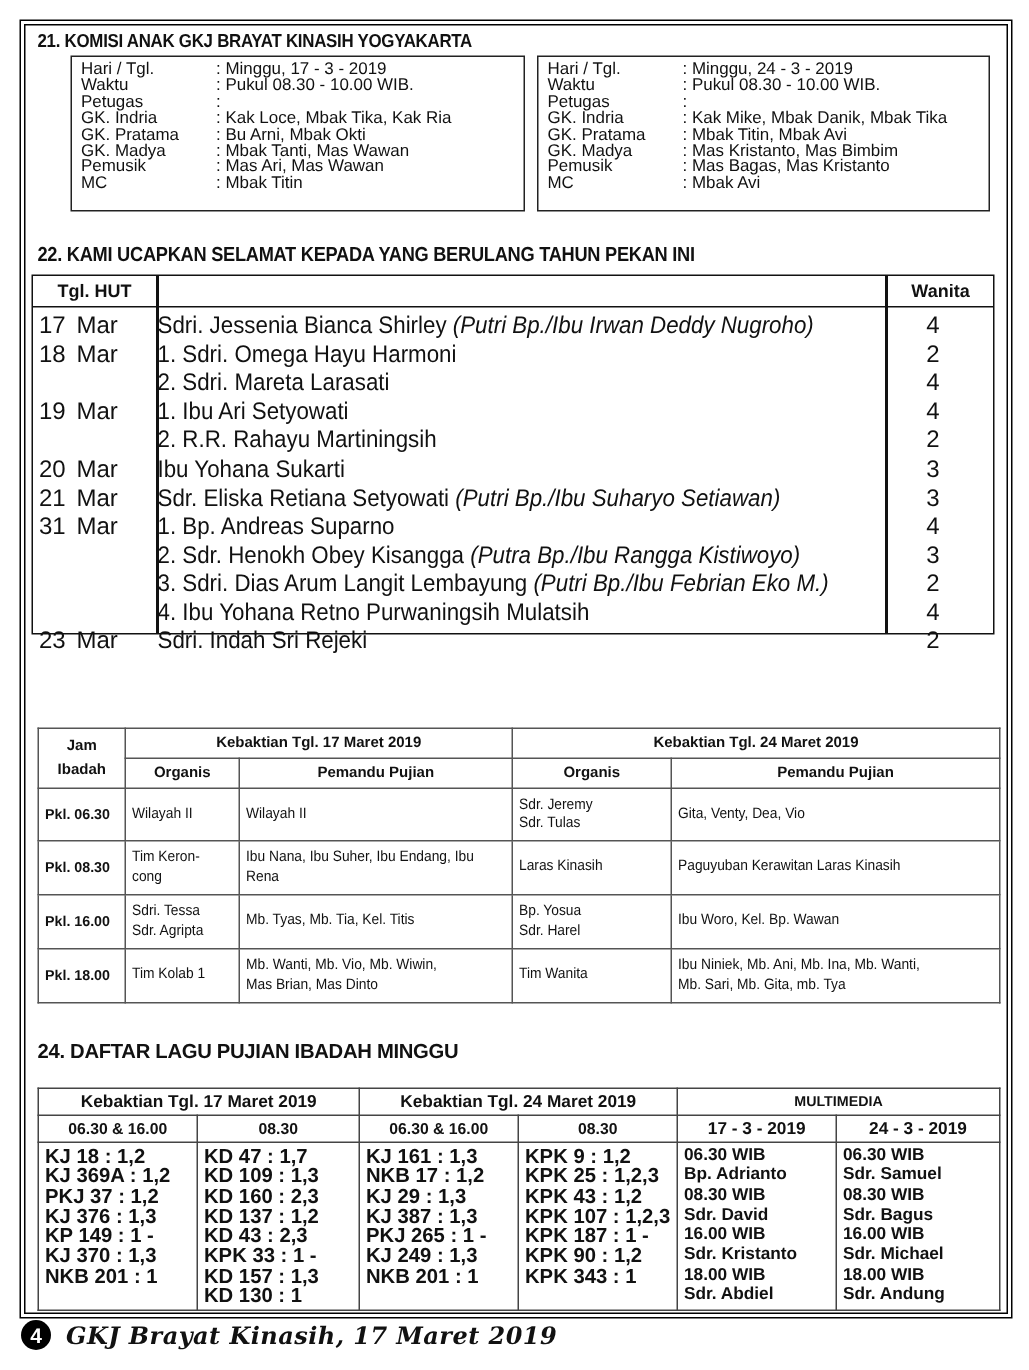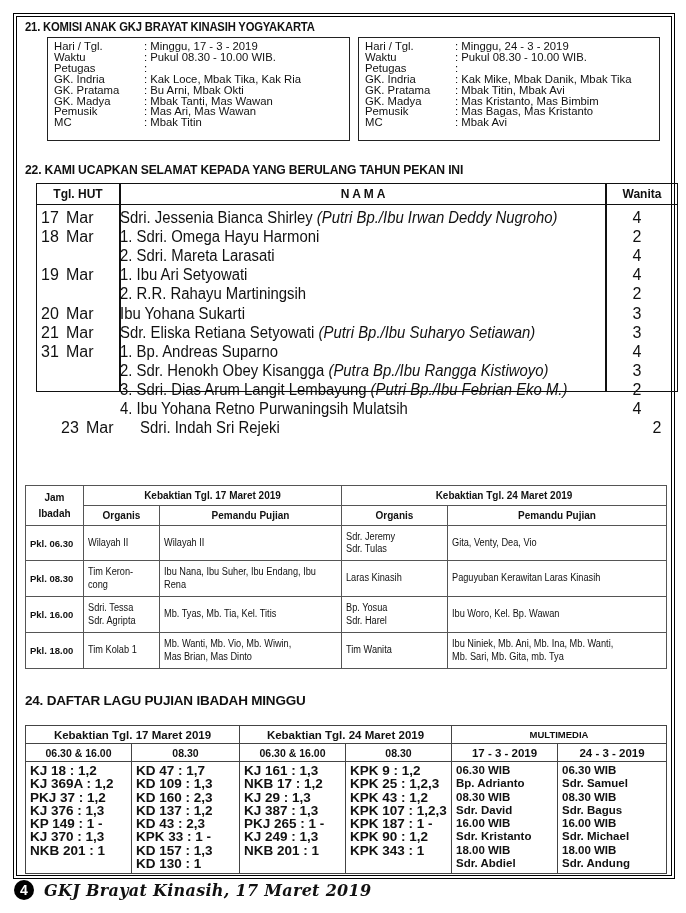--- a/index.html
+++ b/index.html
@@ -22,21 +22,21 @@
   .kom-box {
     position: absolute; top: 20px; height: 104px; border: 1.5px solid #222;
     padding: 3px 6px; font-size: 11.3px; line-height: 10.9px;
   }
   .kom-row { display: flex; white-space: nowrap; }
   .kom-row .k { width: 90px; }
   .kom-row .v { flex: 1; }
 
   
   .hut-table {
-    position: absolute; left: 19px; top: 166px; width: 642px; height: 209px;
+    position: absolute; left: 4px; top: 166px; width: 642px; height: 240px;
     border: 1.5px solid #111;
   }
   .hut-head {
     position: absolute; left: 0; top: 0; right: 0; height: 21px;
     border-bottom: 1.5px solid #111; font-weight: bold; font-size: 12px;
   }
   .col-div { position: absolute; top: 0; bottom: 0; width: 1.5px; background: #111; }
   .hut-head .h { position: absolute; top: 3px; text-align: center; }
   .hut-row {
     position: absolute; left: 0; right: 0; height: 19px; font-size: 16px;
@@ -159,21 +159,20 @@
         <span class="v">: Mbak Avi</span>
       </div>
     </div>
 
   <div class="section-title narrow" style="top:145px; font-size:13.5px;">22. KAMI UCAPKAN SELAMAT KEPADA YANG BERULANG TAHUN PEKAN INI</div>
   <div class="hut-table">
     <div class="col-div" style="left:82px;"></div>
     <div class="col-div" style="left:568px;"></div>
     <div class="hut-head">
       <span class="h" style="left:0; width:82px;">Tgl. HUT</span>
-      <span class="h" style="left:84px; width:484px;">N A M A</span>
       <span class="h" style="left:570px; width:70px;">Wanita</span>
     </div>
     <div id="hut-rows">
         <div class="hut-row" style="top: 24px;">
           <span class="day">17</span>
           <span class="mon">Mar</span>
           <span class="nm"><span class="">Sdri. Jessenia Bianca Shirley</span> <i class="">(Putri Bp./Ibu Irwan Deddy Nugroho)</i></span>
           <span class="wil">4</span>
         </div>
         <div class="hut-row" style="top: 43.1px;">
@@ -229,21 +228,21 @@
           <span class="mon"></span>
           <span class="nm"><span class="">3. Sdri. Dias Arum Langit Lembayung</span> <i class="">(Putri Bp./Ibu Febrian Eko M.)</i></span>
           <span class="wil">2</span>
         </div>
         <div class="hut-row" style="top: 215px;">
           <span class="day"></span>
           <span class="mon"></span>
           <span class="nm"><span class="">4. Ibu Yohana Retno Purwaningsih Mulatsih</span></span>
           <span class="wil">4</span>
         </div>
-        <div class="hut-row" style="top: 234.1px; margin-left: 20px;">
+        <div class="hut-row" style="top: 234.1px;">
           <span class="day">23</span>
           <span class="mon">Mar</span>
           <span class="nm"><span class="">Sdri. Indah Sri Rejeki</span></span>
           <span class="wil">2</span>
         </div>
       </div>
   </div>
 
   <table class="org-table">
     <thead>

